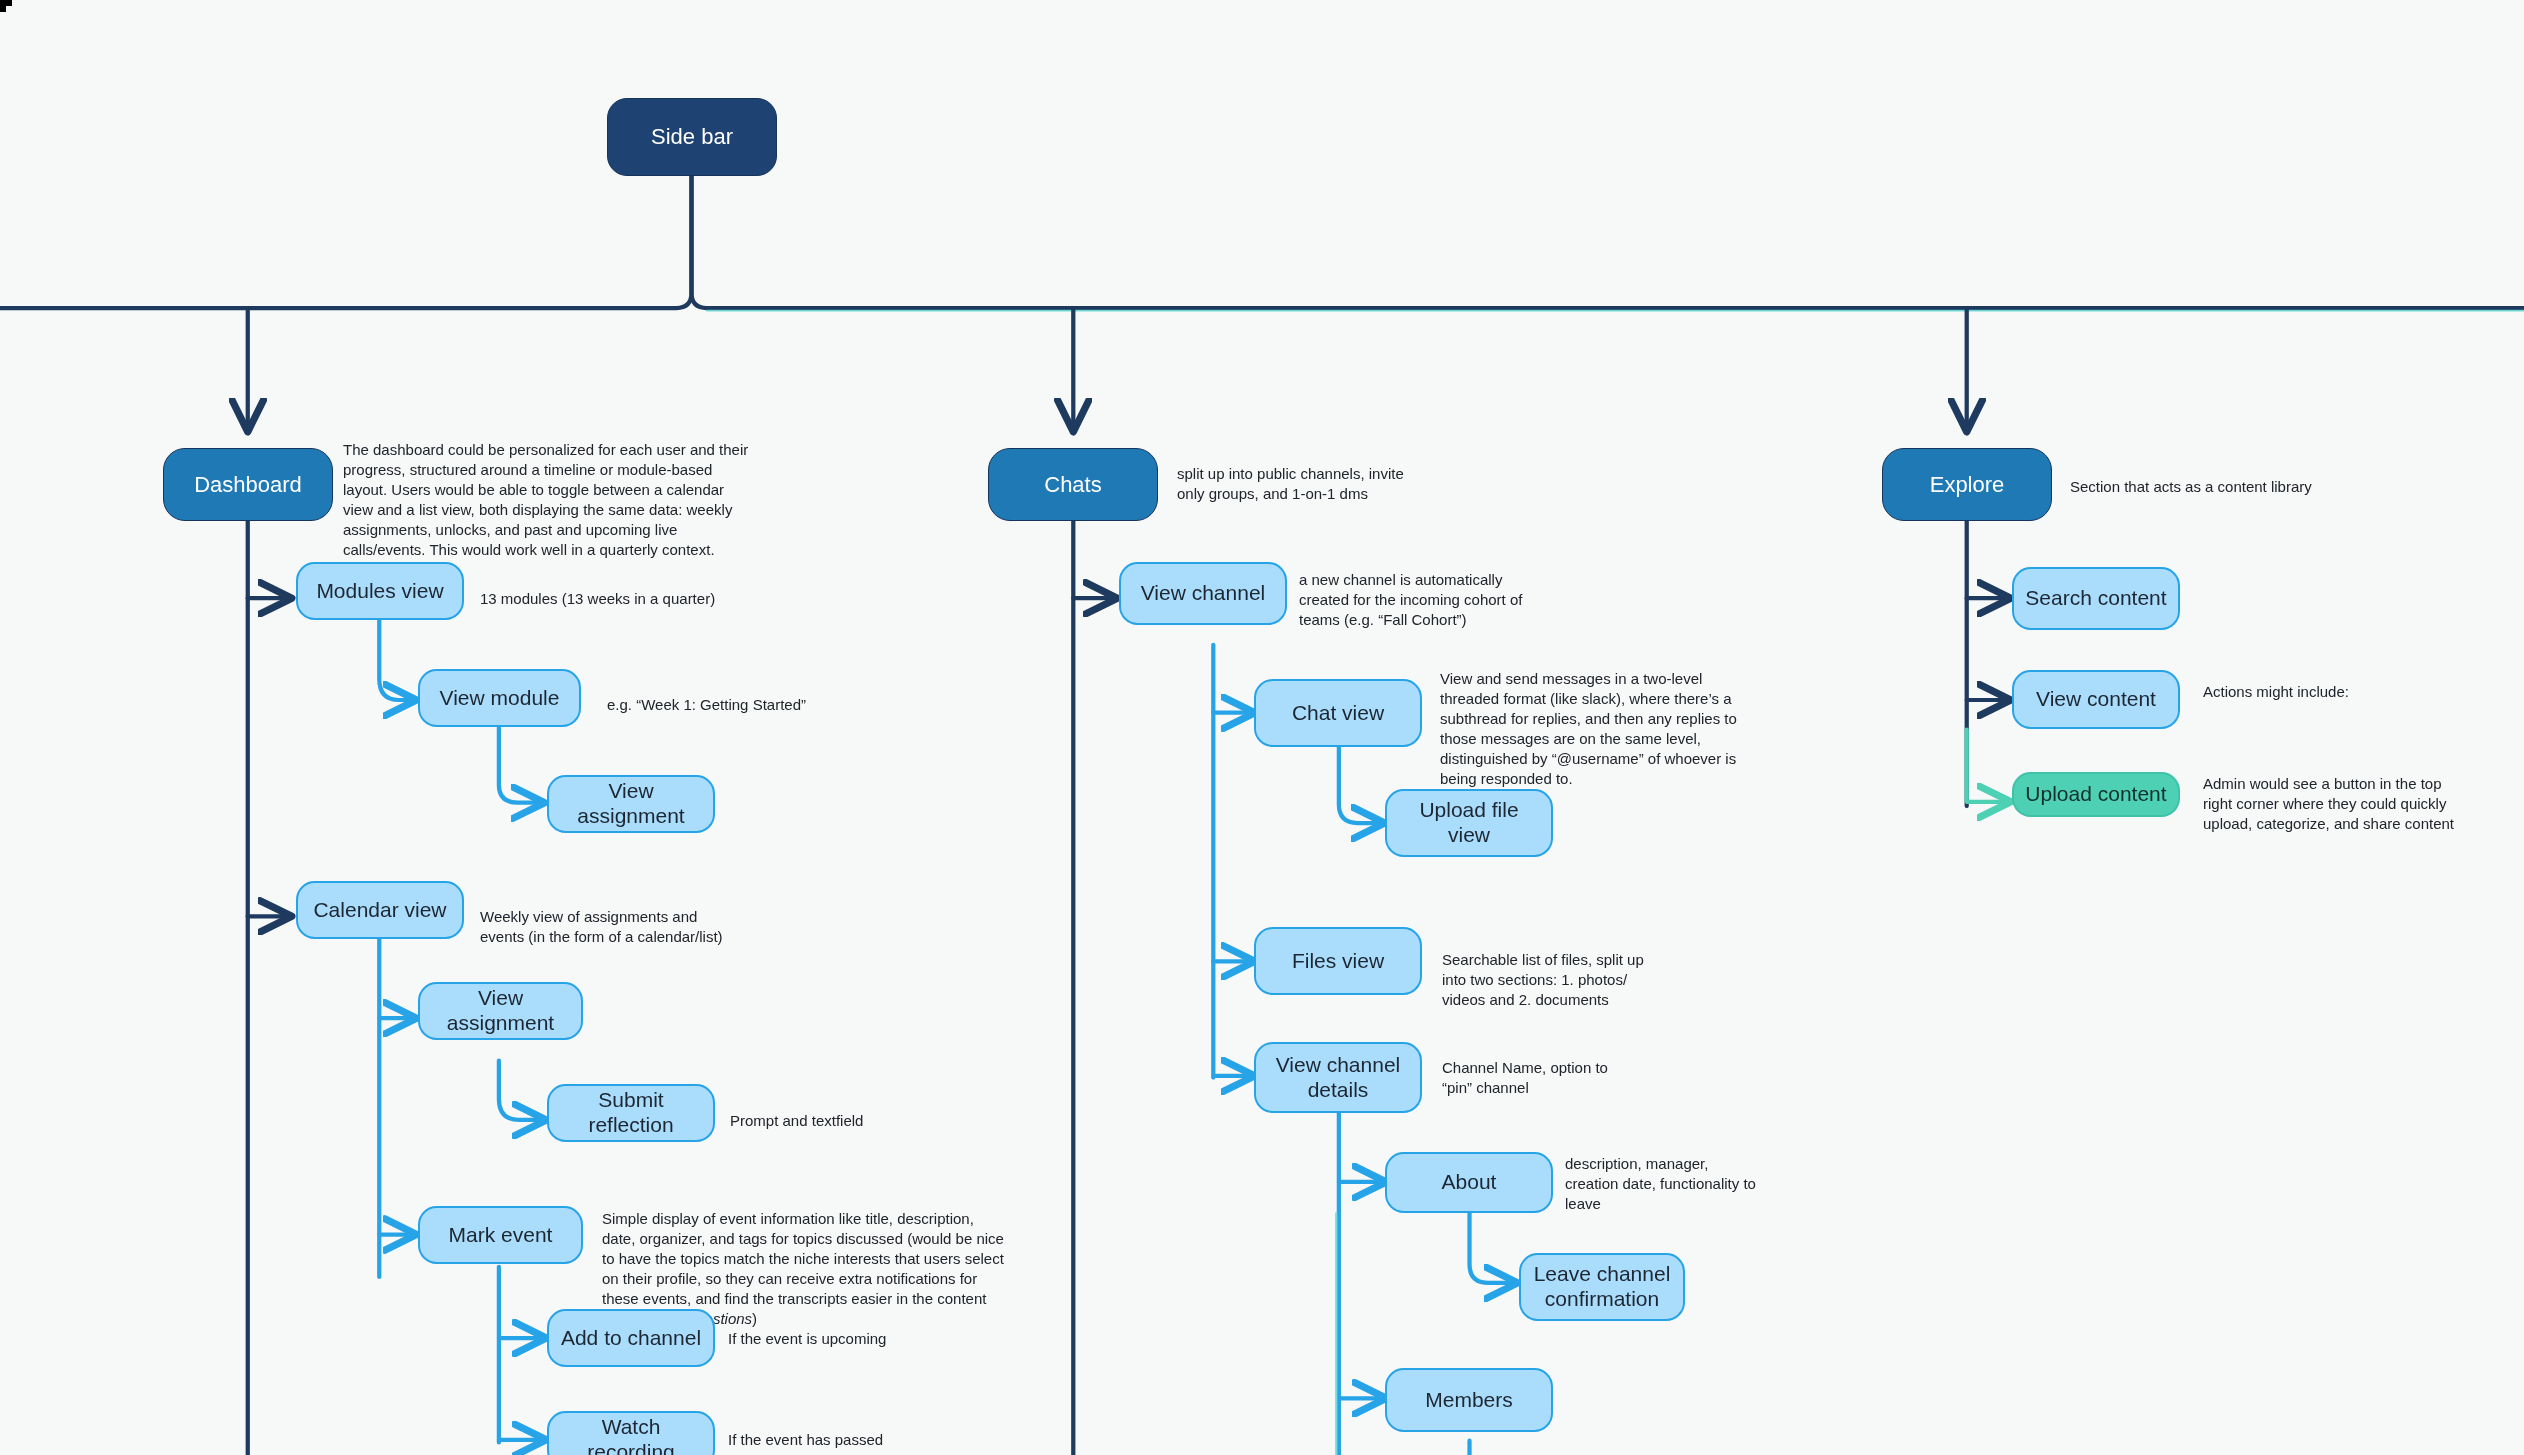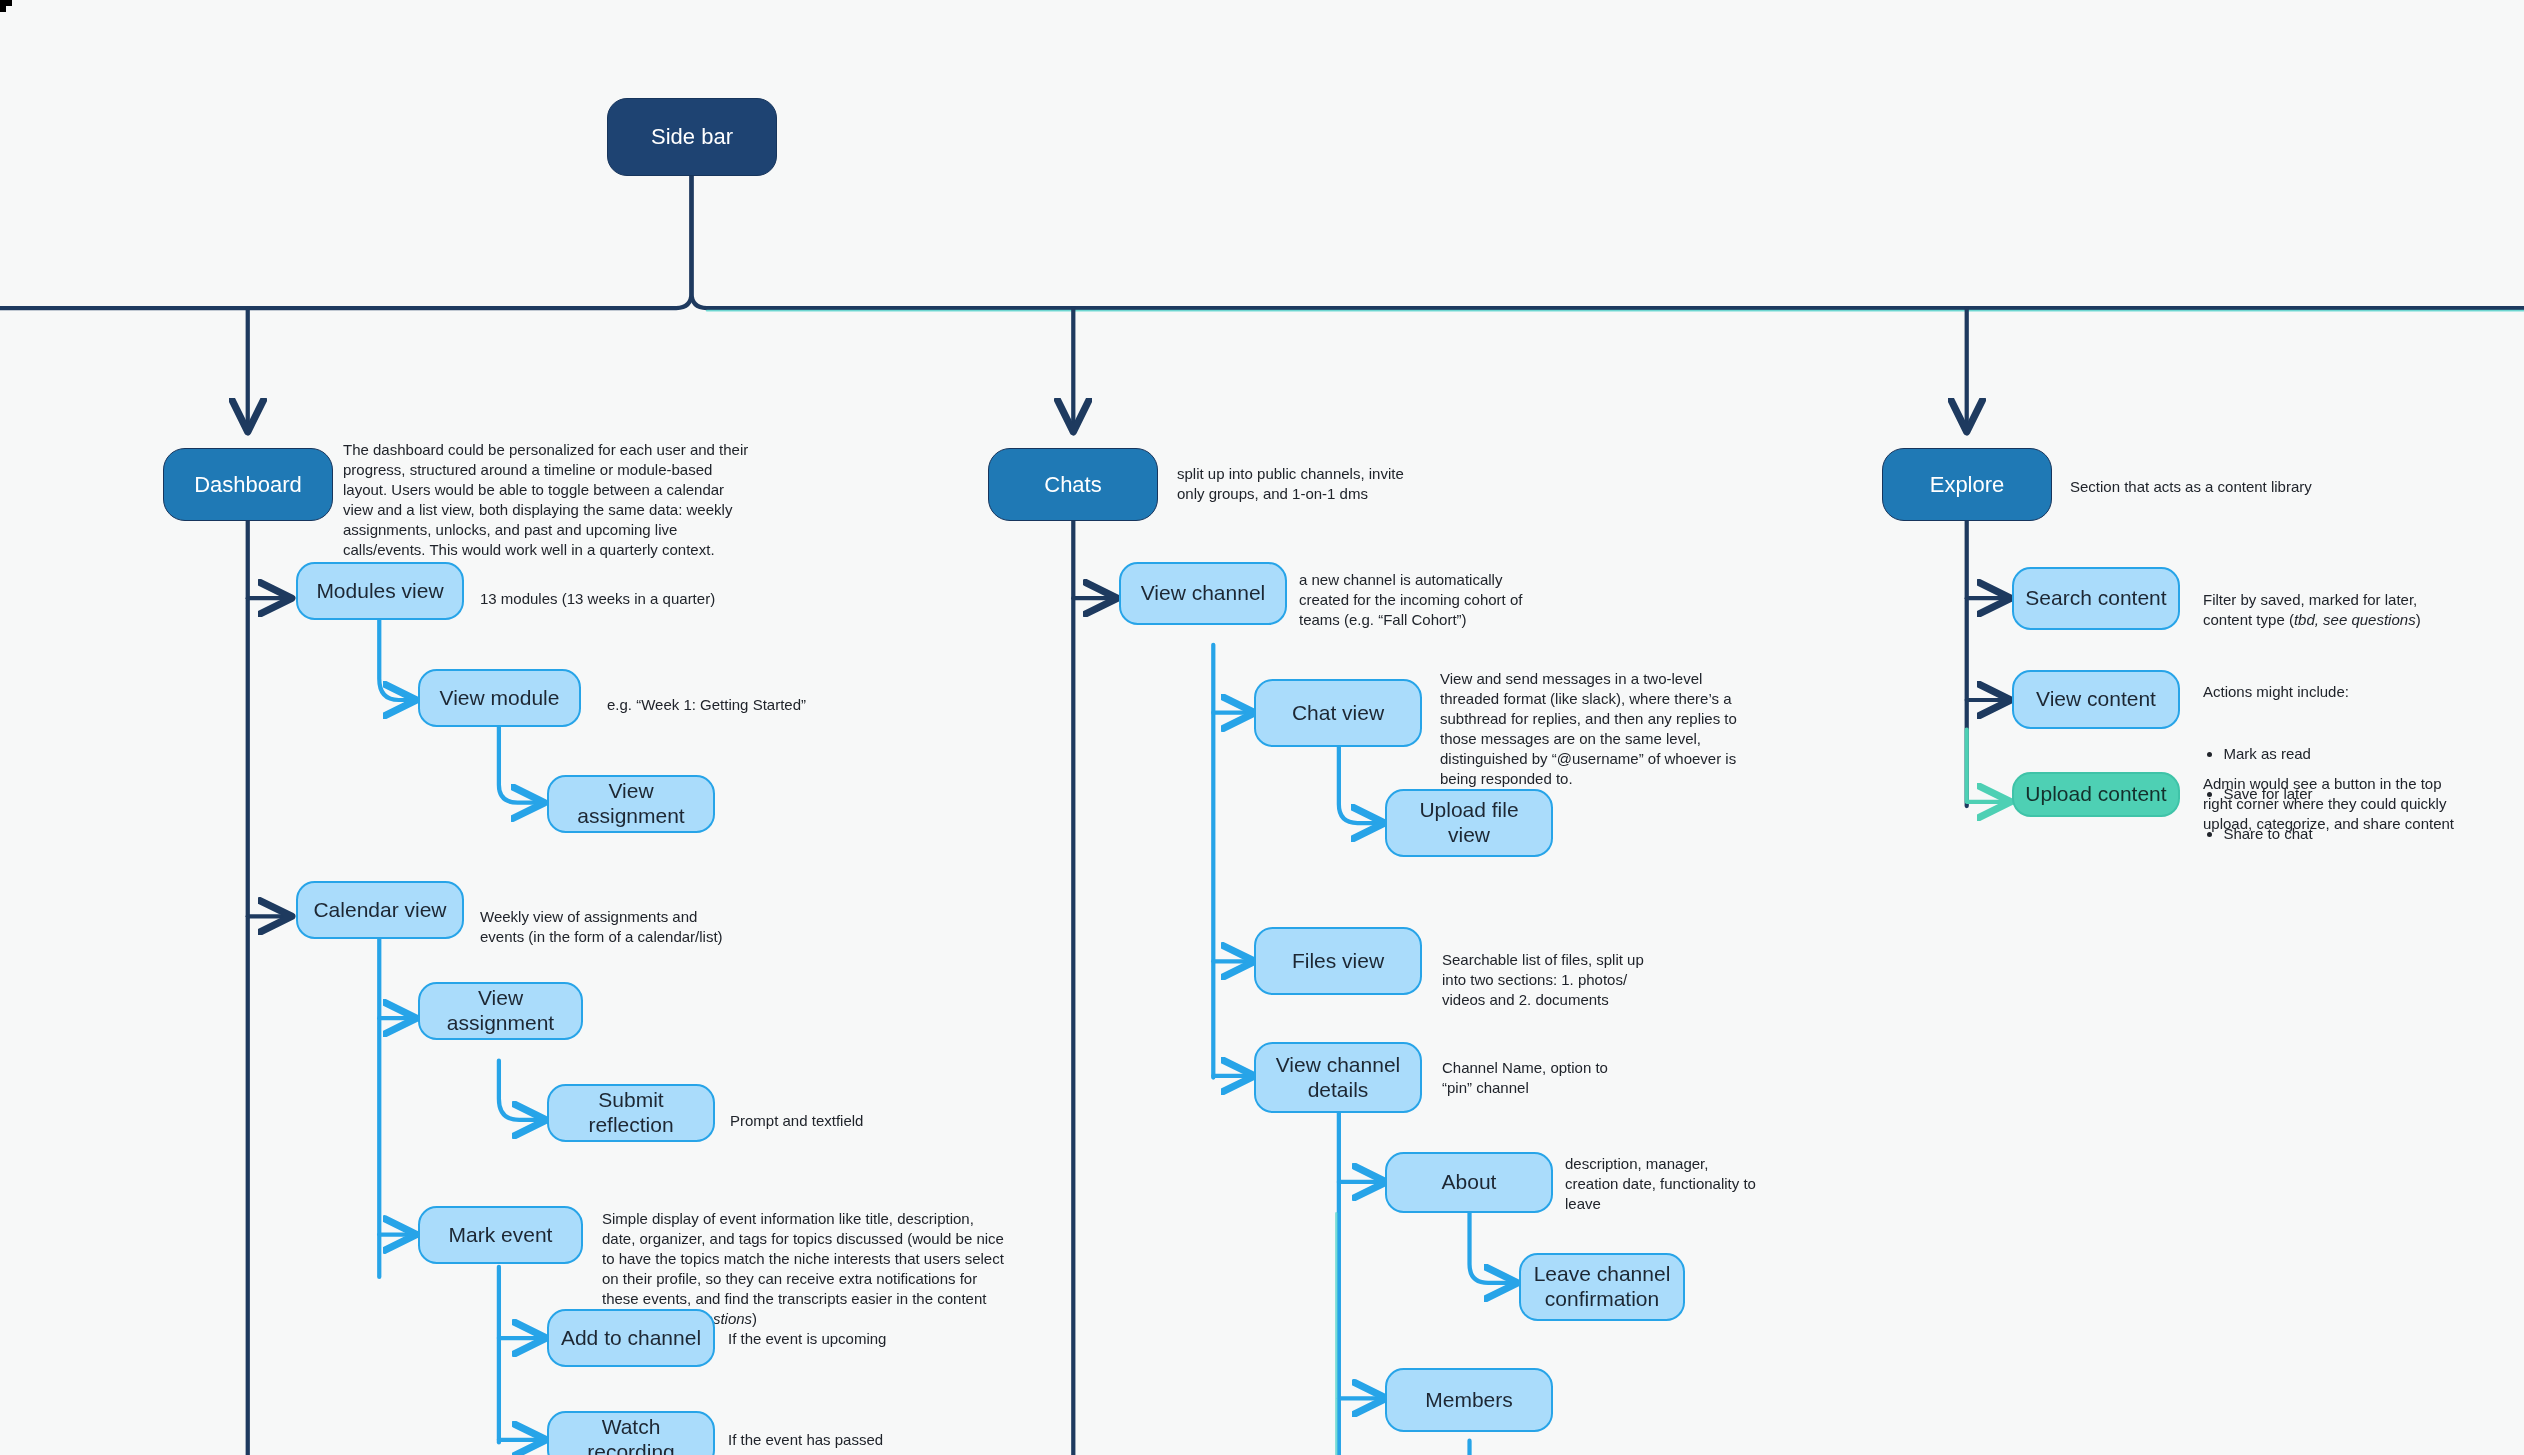--- a/index.html
+++ b/index.html
@@ -229,33 +229,24 @@
 
   <div class="node light" style="left:1519px; top:1253px; width:166px; height:68px;">Leave channel
 confirmation</div>
 
   <div class="node light" style="left:1385px; top:1368px; width:168px; height:64px;">Members</div>
 
   <div class="node mid" style="left:1882px; top:448px; width:170px; height:73px;">Explore</div>
   <div class="ann" style="left:2070px; top:477px; width:305px;">Section that acts as a content library</div>
 
   <div class="node light" style="left:2012px; top:567px; width:168px; height:63px;">Search content</div>
-  <div class="ann" style="left:2203px; top:570px; width:280px;">
-    <span>Filter by saved, marked for later,
-content type (</span><em>tbd, see questions</em><span>)</span>
-  </div>
 
   <div class="node light" style="left:2012px; top:670px; width:168px; height:59px;">View content</div>
   <div class="ann" style="left:2203px; top:662px; width:280px;">
     <div class="ann-head">Actions might include:</div>
-    <ul>
-      <li>Mark as read</li>
-      <li>Save for later</li>
-      <li>Share to chat</li>
-    </ul>
   </div>
 
   <div class="node green" style="left:2012px; top:772px; width:168px; height:45px;">Upload content</div>
   <div class="ann" style="left:2203px; top:774px; width:288px;">Admin would see a button in the top
 right corner where they could quickly
 upload, categorize, and share content</div>
 
 </div>
 
 

